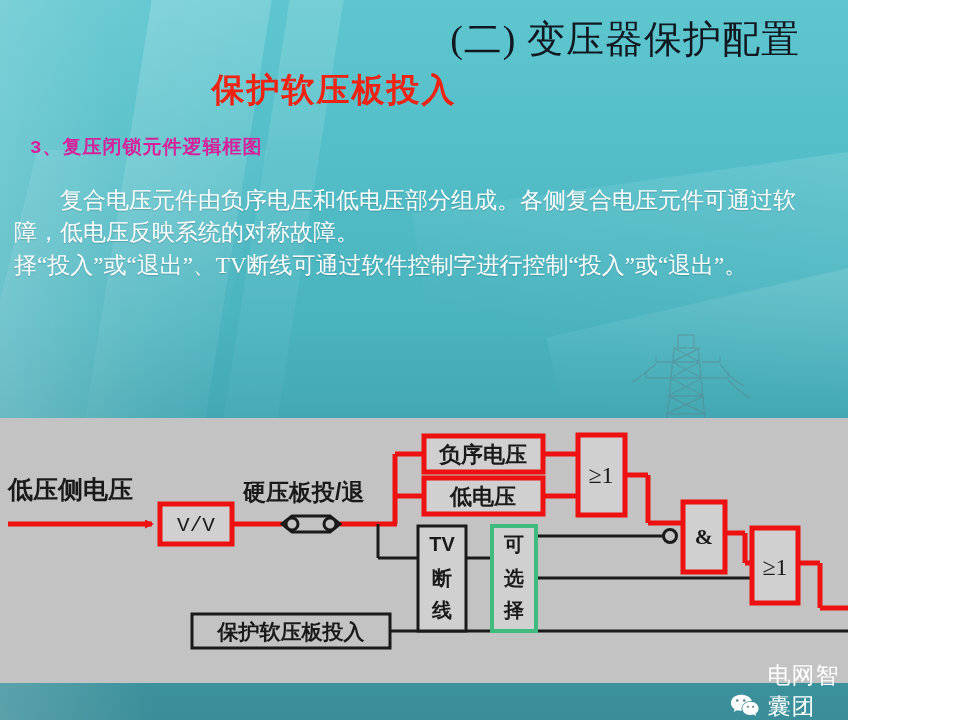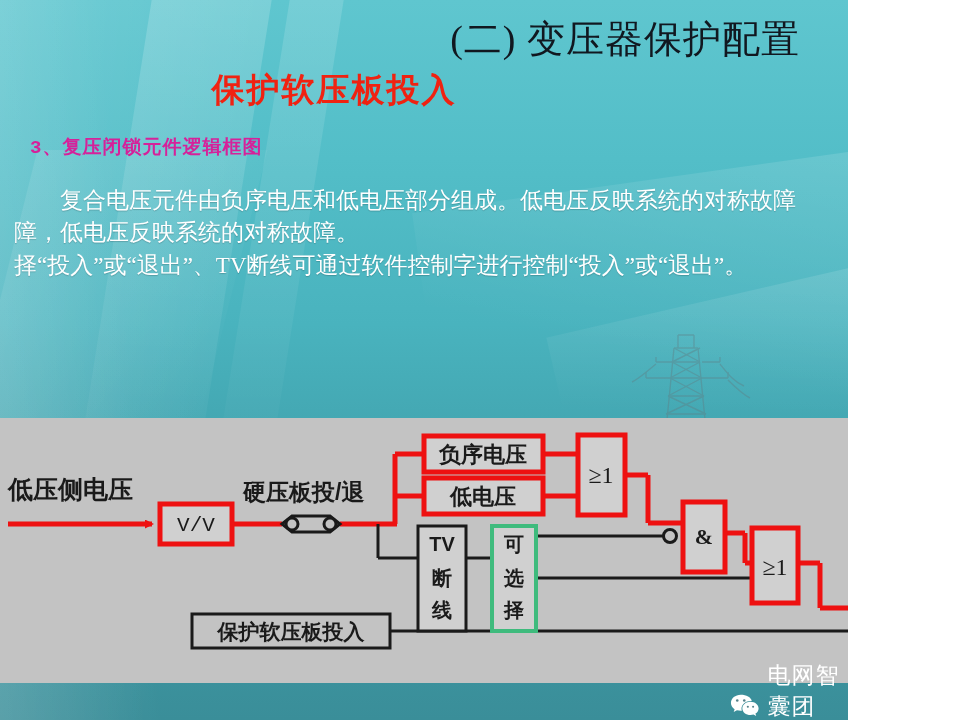--- a/index.html
+++ b/index.html
@@ -132,21 +132,21 @@
       <path d="M112 50 C120 58 126 64 134 68"></path>
       <path d="M40 34 C30 42 24 48 16 52"></path>
     </g>
   </svg>
 
   <div class="main-title">(二) 变压器保护配置</div>
   <div class="sub-title">保护软压板投入</div>
   <div class="section-title">3、复压闭锁元件逻辑框图</div>
 
   <div class="body-text">
-    <p class="indent">复合电压元件由负序电压和低电压部分组成。低电压反映系统的对称故障</p>
+    <p class="indent">复合电压元件由负序电压和低电压部分组成。各侧复合电压元件可通过软</p>
     <p>障，低电压反映系统的对称故障。</p>
     <p>择“投入”或“退出”、TV断线可通过软件控制字进行控制“投入”或“退出”。</p>
   </div>
 
   <div id="diagram">
     <svg width="960" height="265" viewBox="0 0 960 265">
       <defs>
         <marker id="arrowRed" markerWidth="9" markerHeight="9" refX="7" refY="4.5" orient="auto" markerUnits="userSpaceOnUse">
           <path d="M0,0 L9,4.5 L0,9 z" fill="#ee1111"></path>
         </marker>

